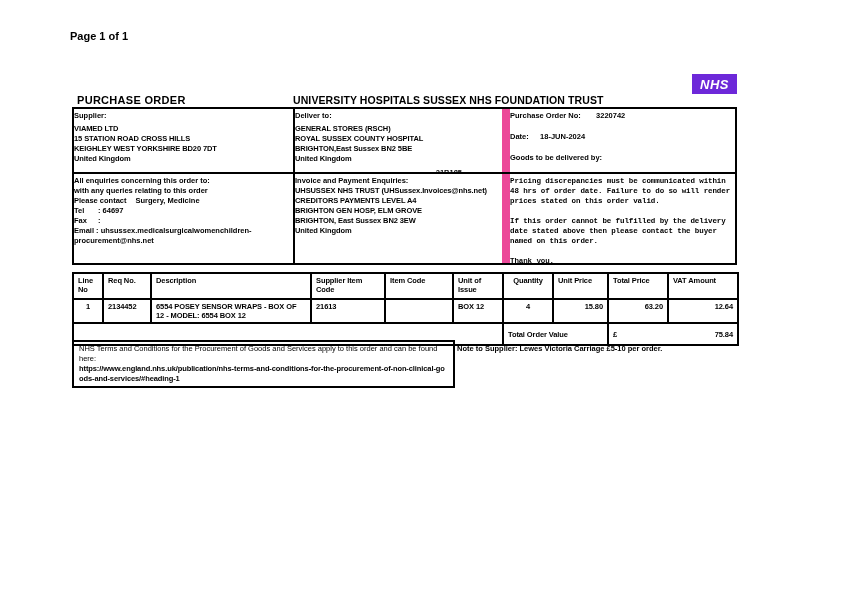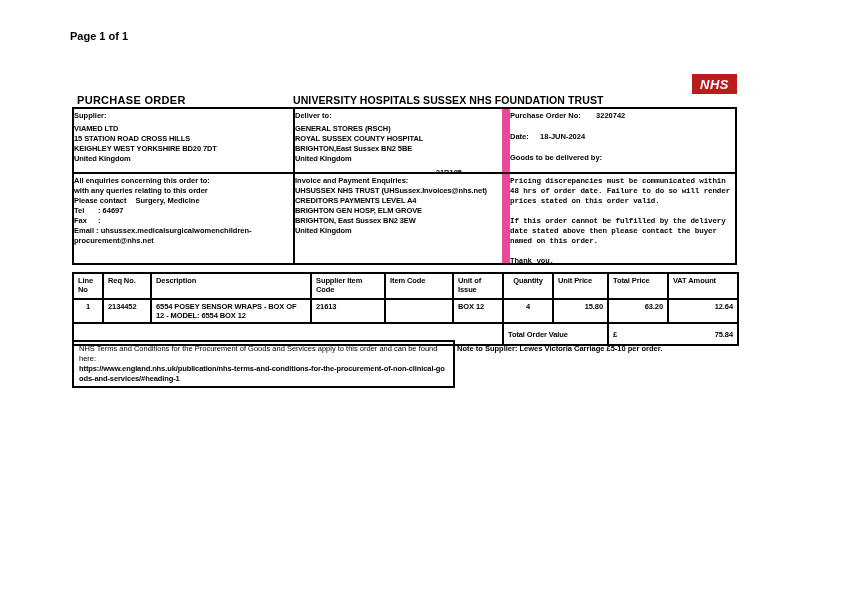--- a/index.html
+++ b/index.html
@@ -15,21 +15,21 @@
   .doc { position: relative; width: 842px; height: 593px; }
 
   .page-label {
     position: absolute; left: 70px; top: 30px;
     font-size: 11px; font-weight: 600;
   }
 
   .nhs-logo {
     position: absolute; left: 692px; top: 74px;
     width: 45px; height: 20px;
-    background: #b91c1c;
+    background: #6d28d9;
     color: #fff;
     display: flex; align-items: center; justify-content: center;
     font-style: italic; font-weight: bold; font-size: 13px;
     letter-spacing: 0.5px;
   }
 
   .title-left {
     position: absolute; left: 77px; top: 94px;
     font-size: 11px; font-weight: bold; letter-spacing: 0.3px;
   }

